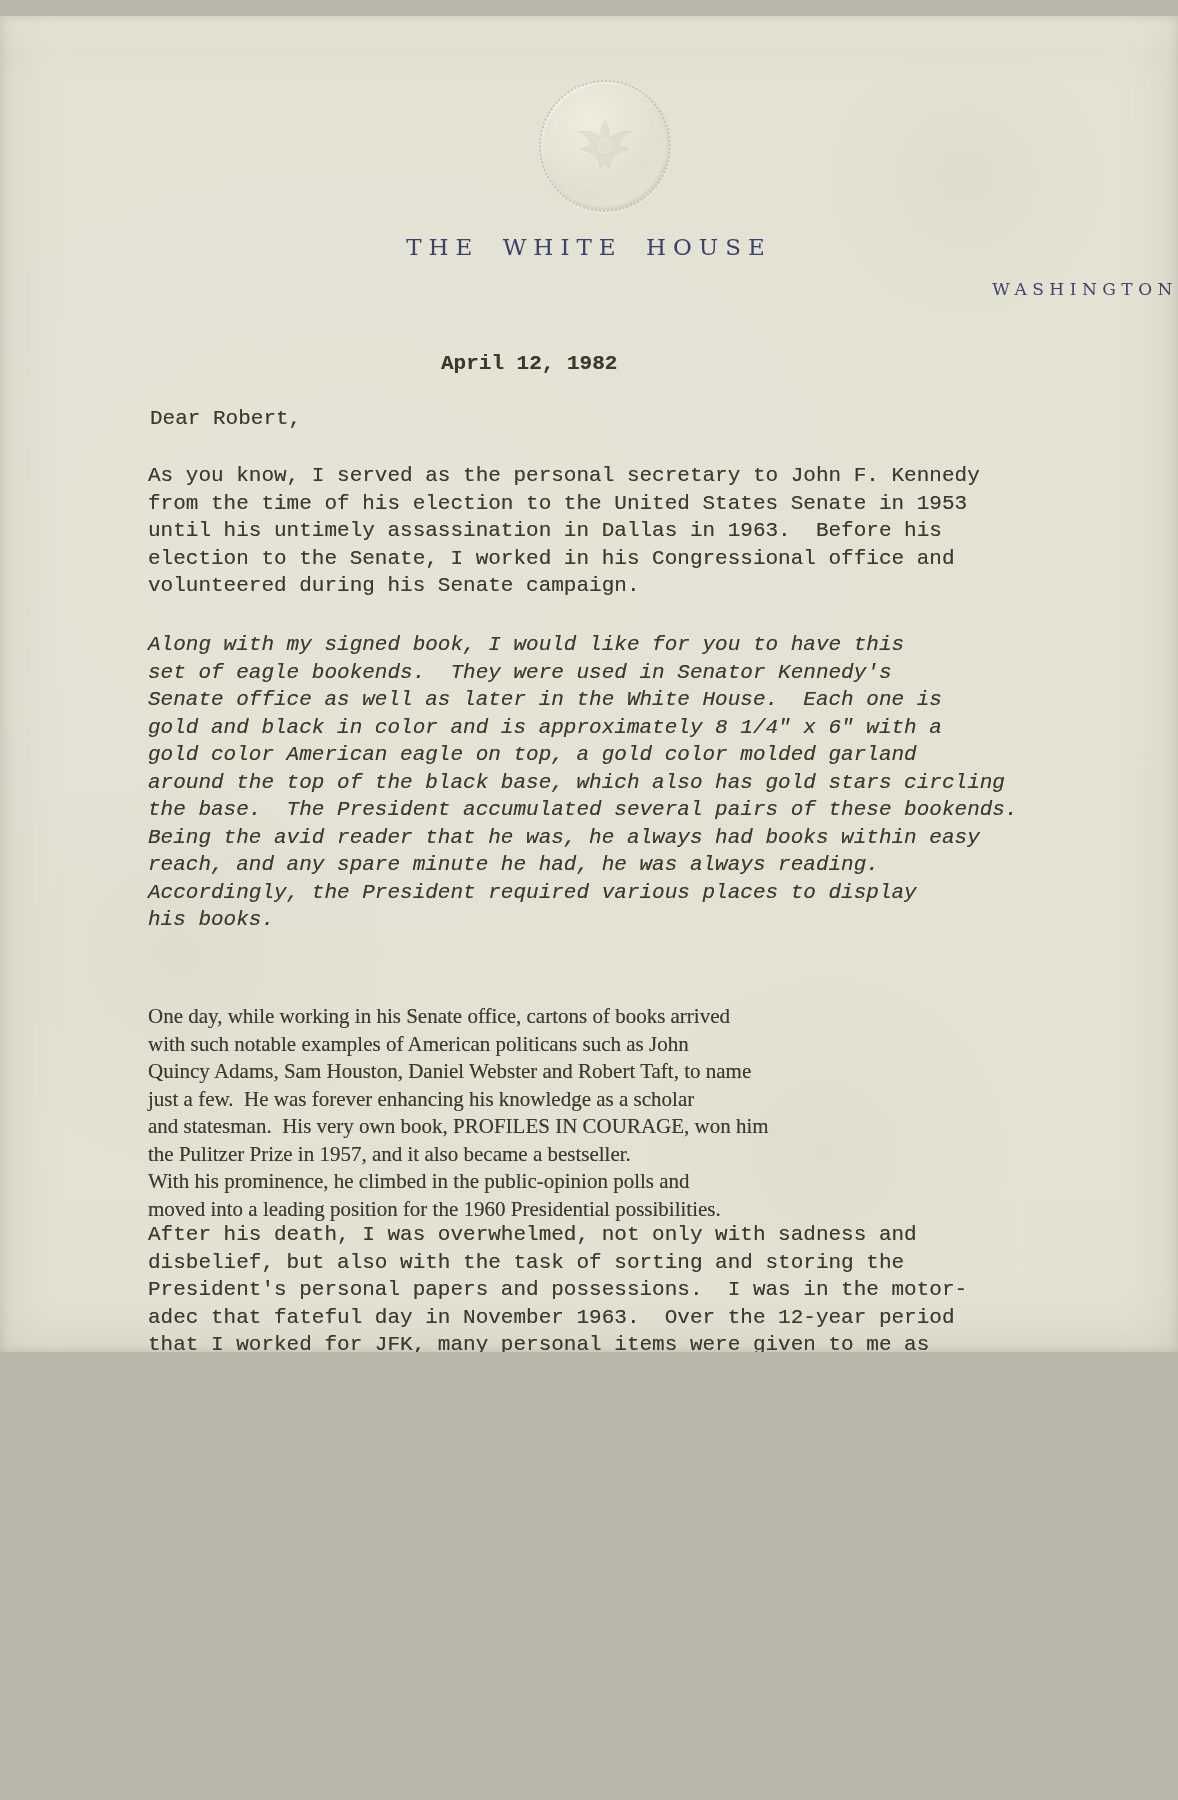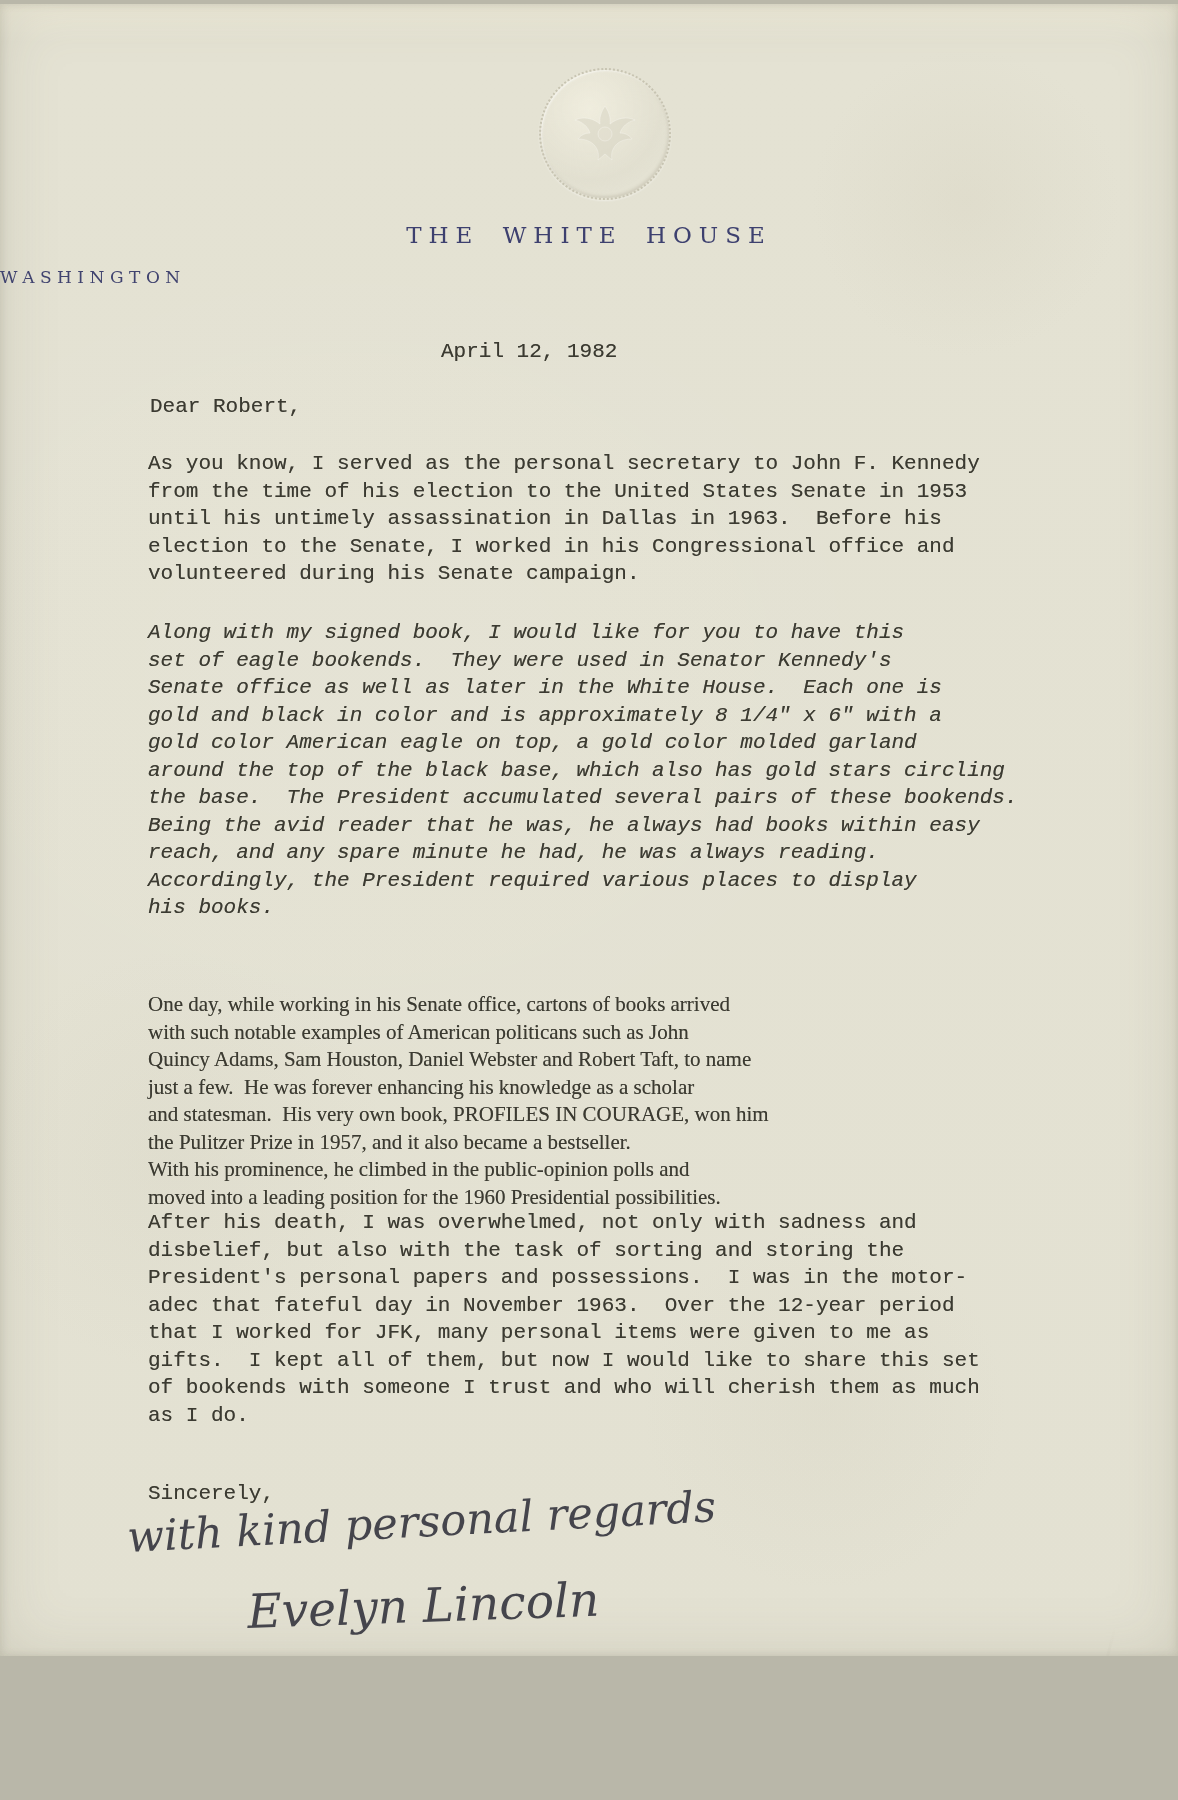--- a/index.html
+++ b/index.html
@@ -1,19 +1,19 @@
 <!DOCTYPE html>
 <html><head>
 <meta charset="utf-8">
 <style>
   html,body{margin:0;padding:0;background:#b9b7a9;}
   .page{
     position:relative;
-    width:1178px;height:1652px;
-    margin:4px auto;
+    width:1178px;height:1336px;
+    margin:16px auto;
     background:
       radial-gradient(ellipse 900px 700px at 30% 40%, rgba(255,255,255,0.05), rgba(0,0,0,0) 70%),
       linear-gradient(180deg, #efecdb 0px, #e4e2d3 38px, #e3e1d2 1720px, #e9e6d5 1778px, #ece9d7 1800px);
     box-shadow: inset 0 0 60px rgba(120,115,95,0.18), inset 3px 0 8px rgba(110,105,90,0.12), inset -3px 0 8px rgba(110,105,90,0.10);
     overflow:hidden;
     font-family:"Liberation Mono", monospace;
   }
   
   .texture{
     position:absolute;inset:0;pointer-events:none;
@@ -44,34 +44,34 @@
   .seal svg{position:absolute;left:14px;top:14px;opacity:0.55;}
   .letterhead-title{
     position:absolute;left:0;right:0;top:218px;
     text-align:center;
     font-family:"DejaVu Serif","Liberation Serif",serif;
     font-size:23px;letter-spacing:7px;word-spacing:9px;
     color:#3d406f;
   }
   .letterhead-sub{
     position:absolute;left:0;right:0;top:263px;
-    text-align:left;
+    text-align:right;
     font-family:"DejaVu Serif","Liberation Serif",serif;
     font-size:17px;letter-spacing:5.5px;
     color:#40436f;
   }
   .typed{
     position:absolute;
     color:#3b3a31;
     font-size:21px;line-height:27.5px;
     white-space:pre-wrap;
     letter-spacing:0px;
     text-shadow:0 0 0.6px rgba(59,58,49,0.55);
   }
-  .date{left:441px;top:334px;}
+  .date{left:441px;top:334px;font-weight:bold;}
   .salutation{left:150px;top:389px;}
   .p1{left:148px;top:446px;font-family:Liberation Mono, monospace;}
   .p2{left:148px;top:615px;font-style:italic;}
   .p3{left:148px;top:987px;font-family:Liberation Serif, serif;}
   .p4{left:148px;top:1205px;}
   .closing{left:148px;top:1476px;font-family:Liberation Mono, monospace;}
   .handwriting{position:absolute;left:110px;top:1466px;}
   .handwriting text{
     font-family:"DejaVu Serif","Liberation Serif",serif;
     font-style:italic;

